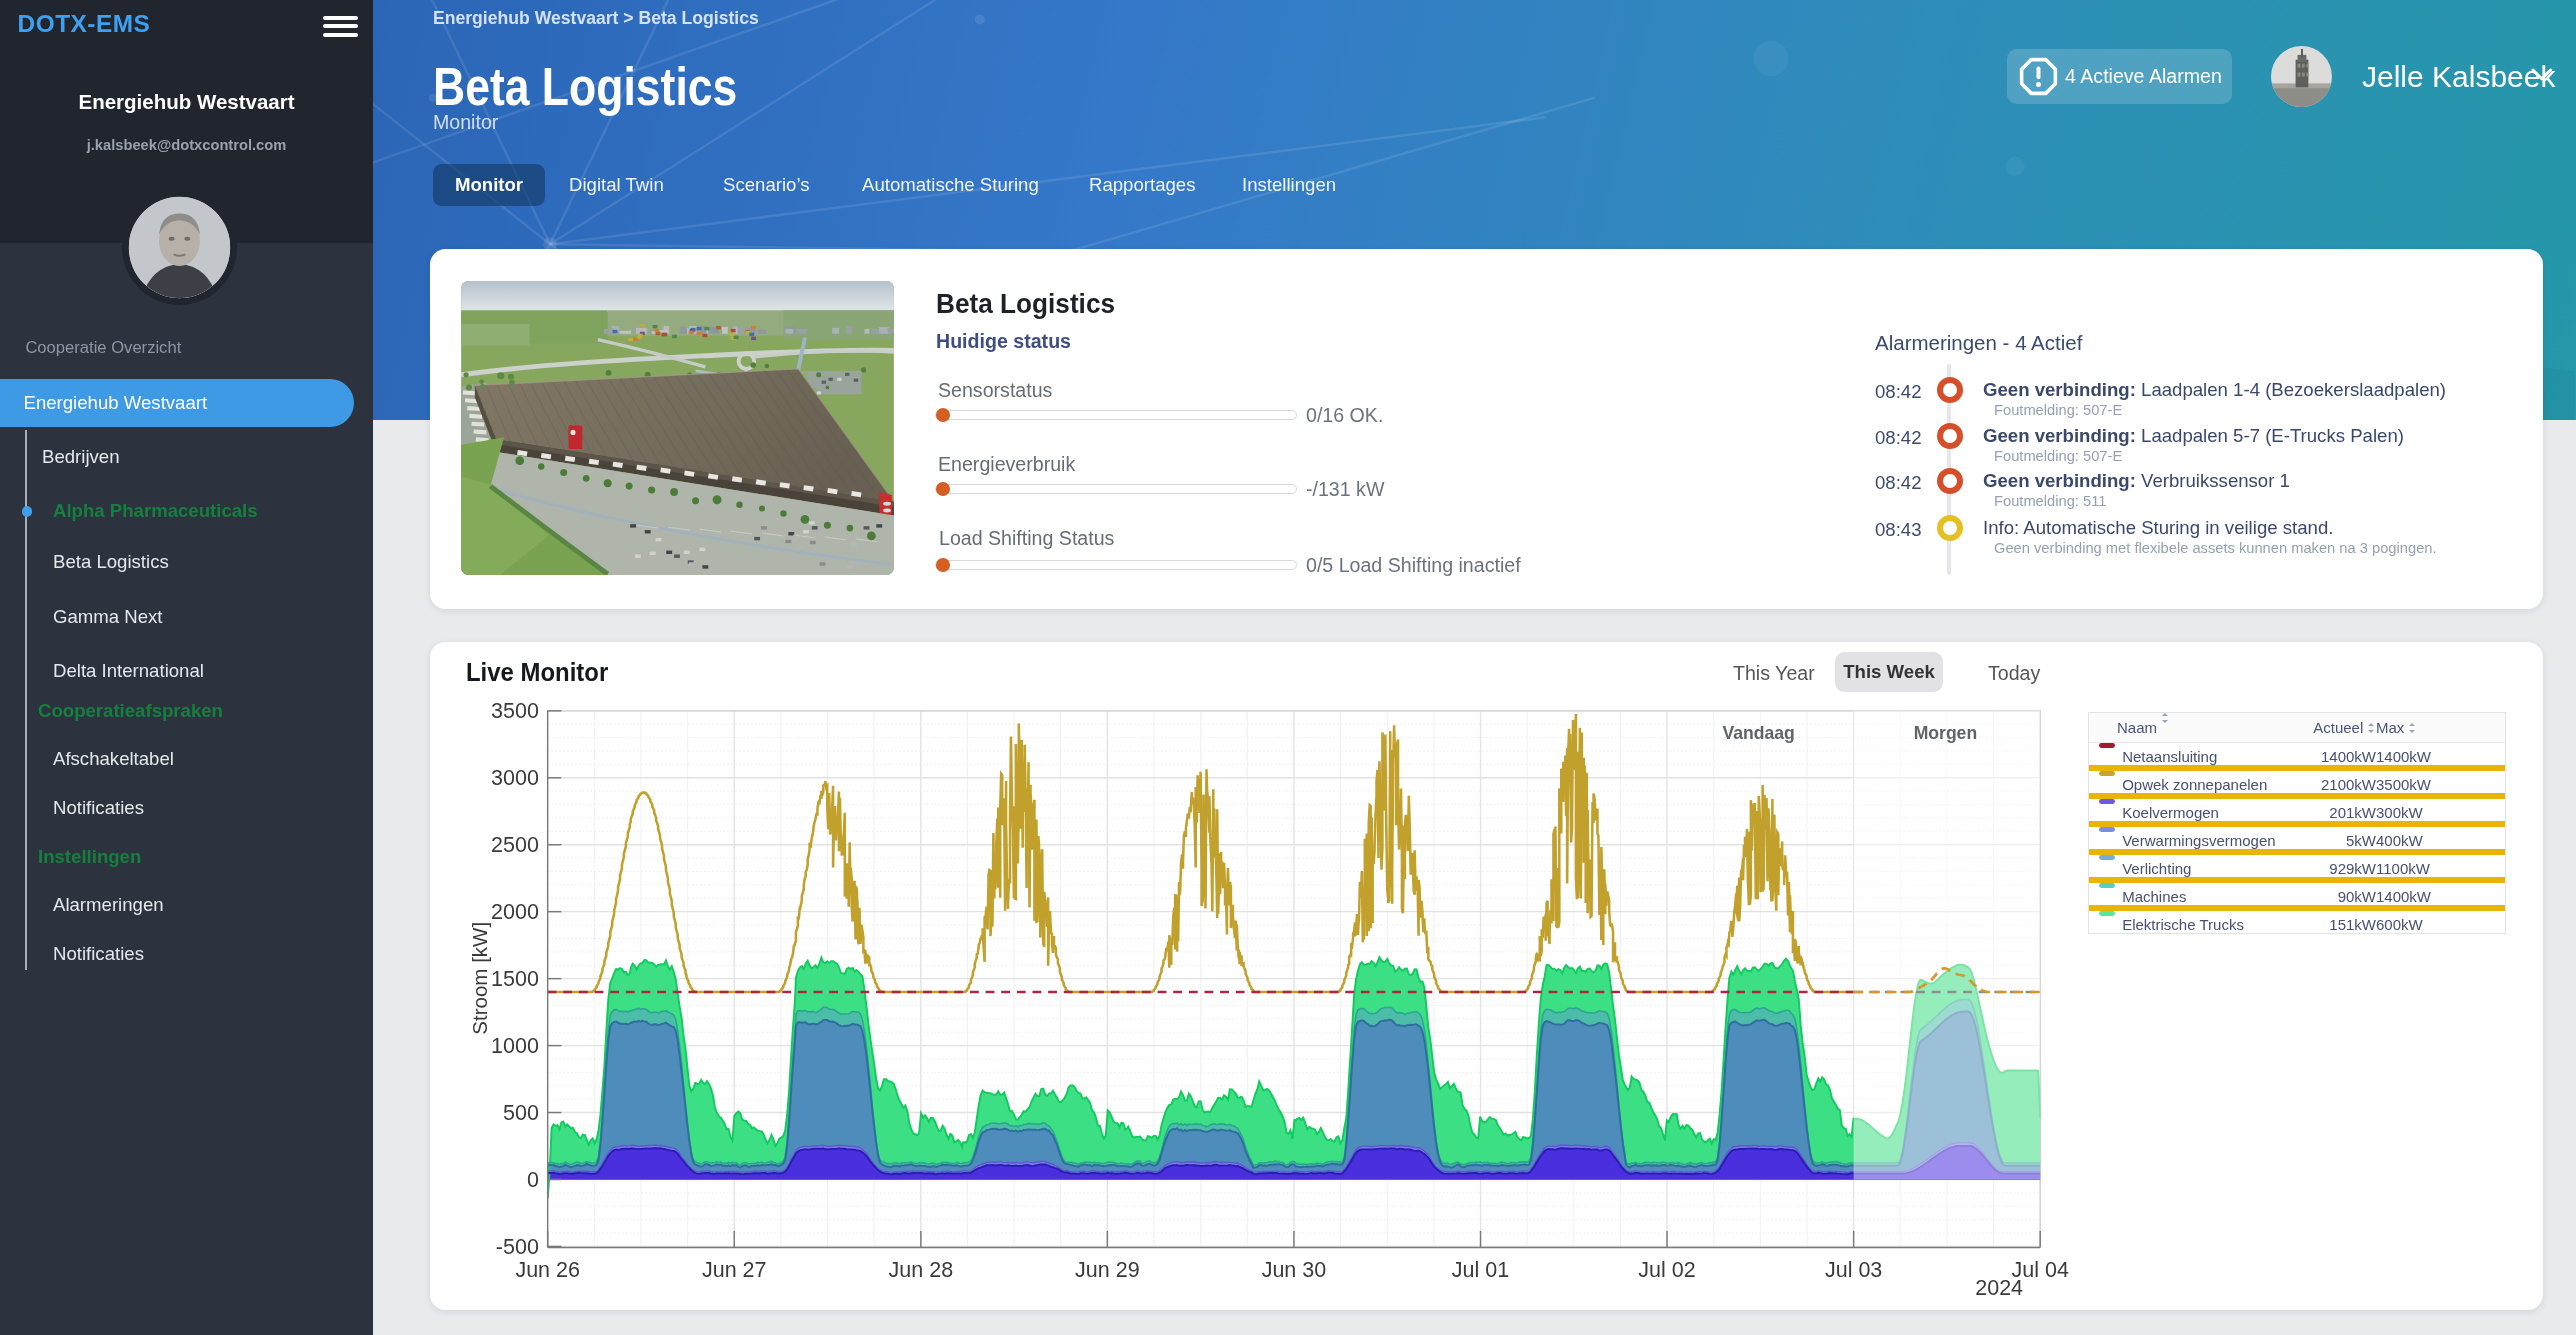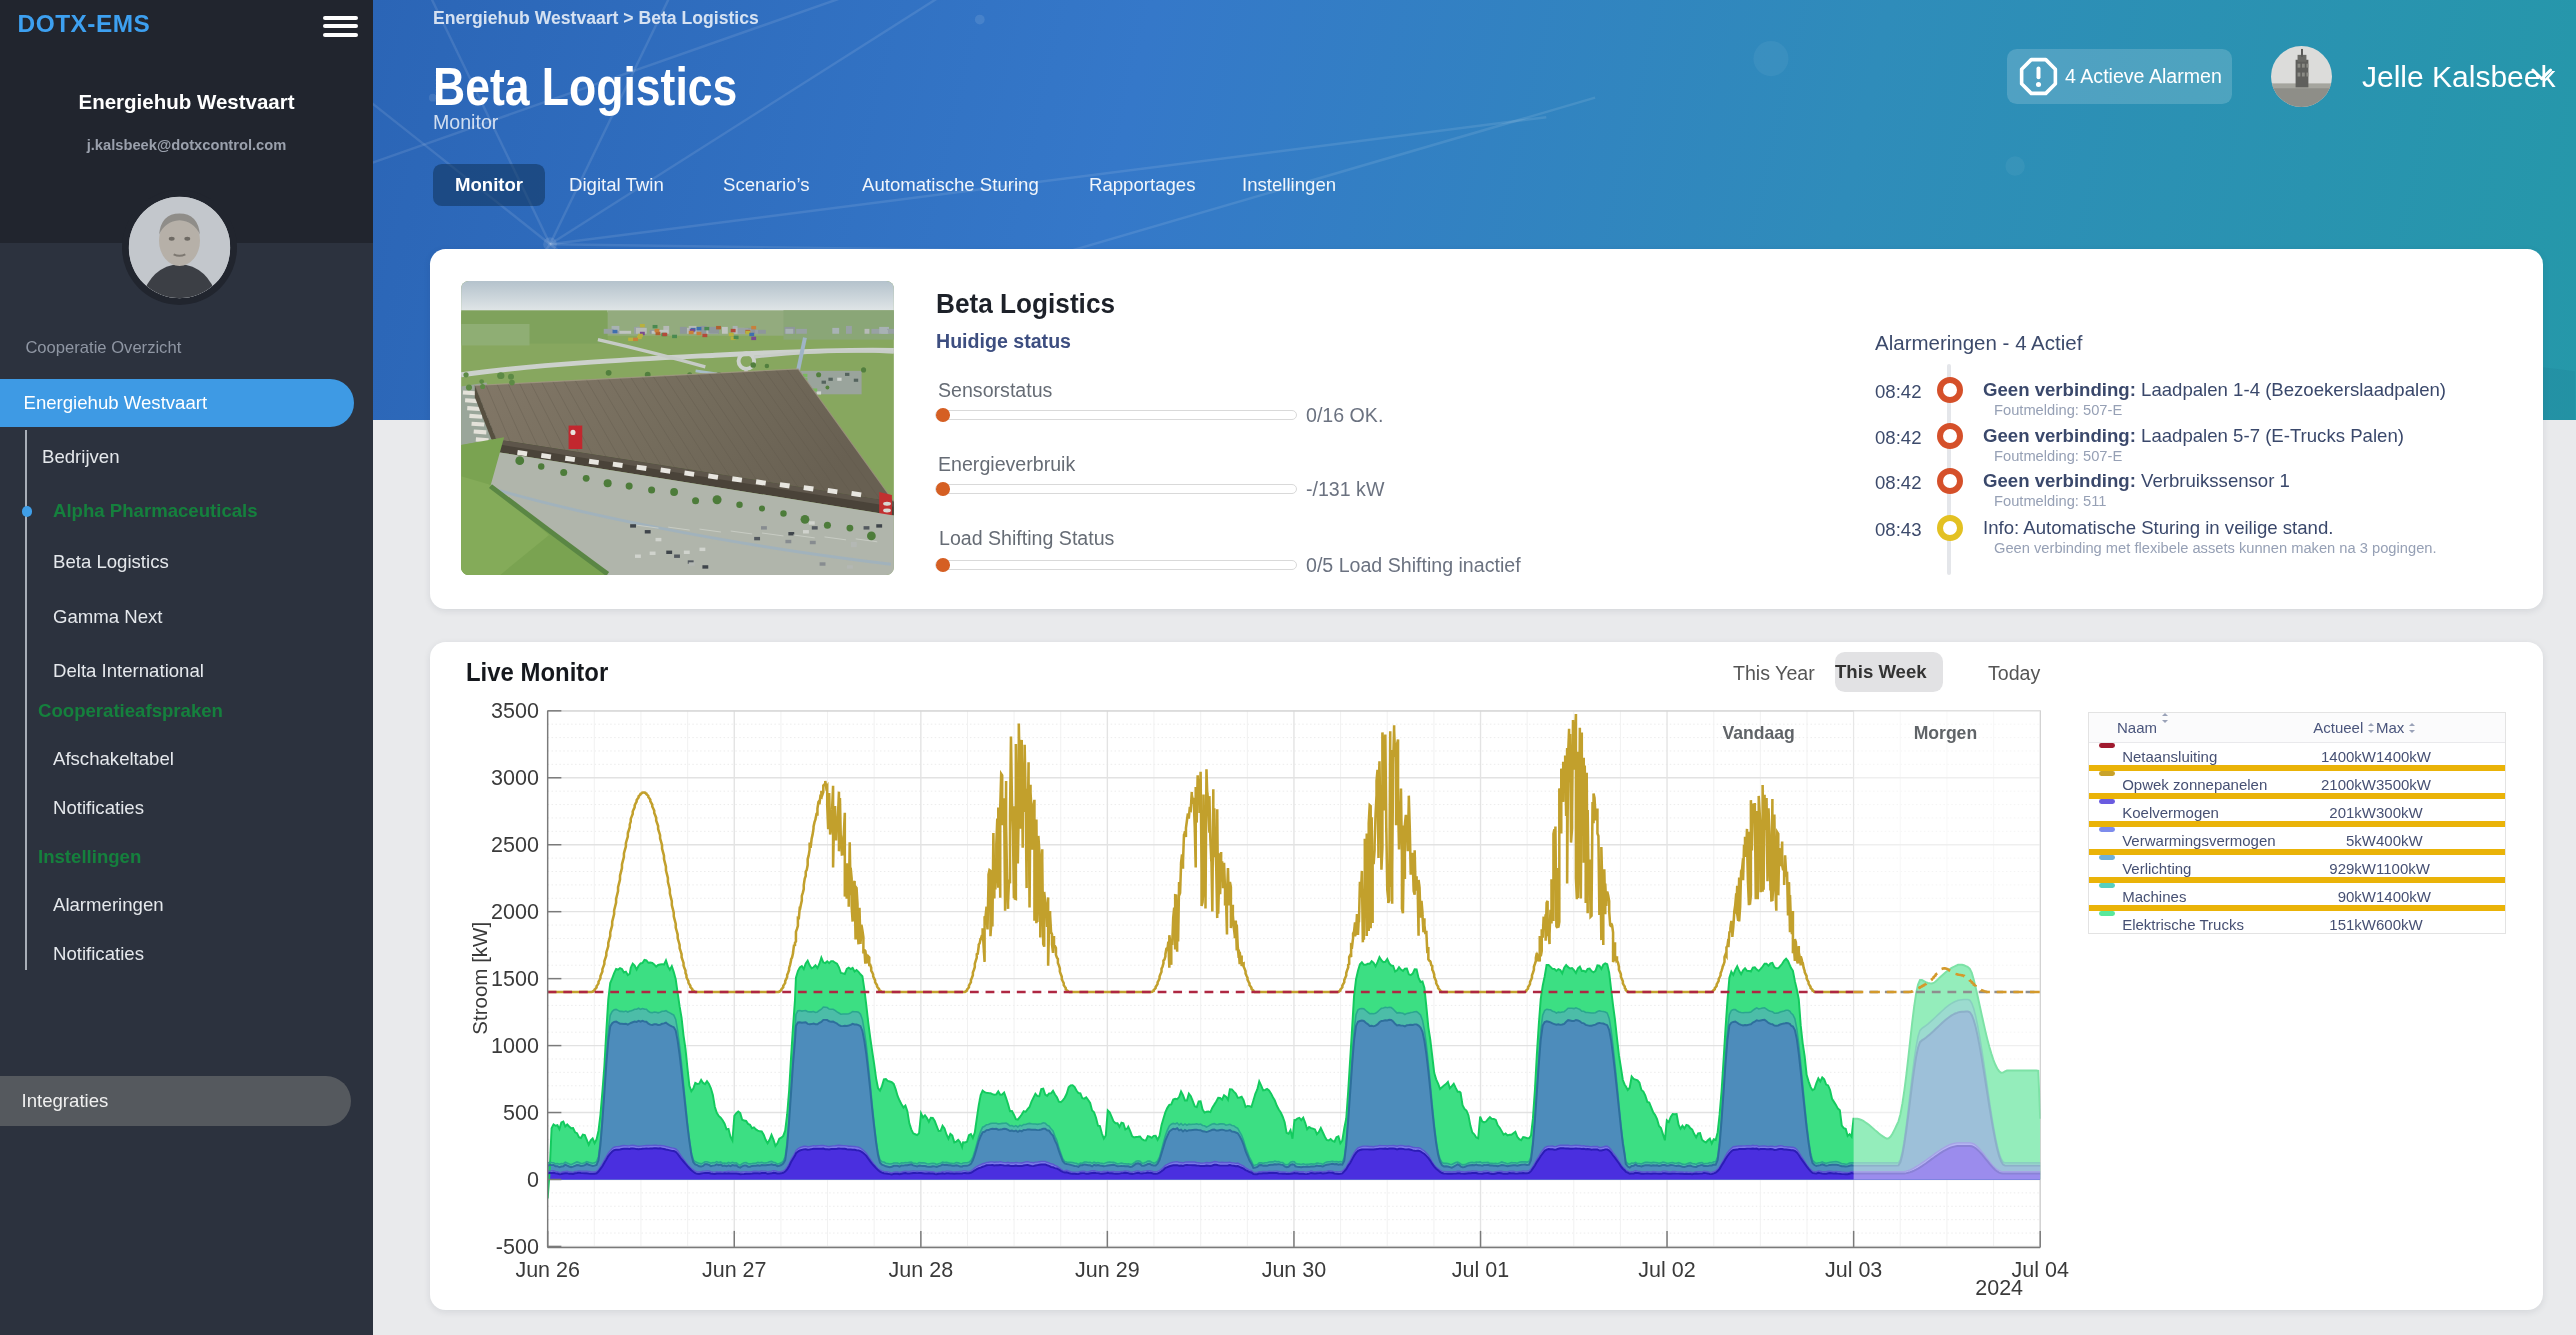--- a/index.html
+++ b/index.html
@@ -36,21 +36,21 @@
 .knob{left:936px;width:13.7px;height:13.7px;border-radius:50%;background:#d55f23}
 .sval{left:1306px;font-size:19.6px;color:#6b7280}
 .alti{left:1875px;top:331px;font-size:20.5px;color:#3c4a6b}
 .tline{left:1947px;top:364px;width:3.9px;height:211px;background:#e4e6ea;border-radius:2px}
 .atime{font-size:18.6px;color:#3c4a6b}
 .ring{width:26px;height:26px;border-radius:50%;border:6.8px solid #d5502a;background:#fff}
 .amsg{font-size:18.6px;color:#3a486b;white-space:nowrap}
 .asub{font-size:14.7px;color:#96a0b5;white-space:nowrap}
 .lm{left:466px;top:657px;font-size:26px;font-weight:bold;color:#15181d;transform:scaleX(0.92);transform-origin:left}
 .tgl{font-size:19.6px;color:#555;line-height:40px}
-.tglp{left:1835px;top:652px;width:108px;height:40px;background:#e2e2e4;border-radius:9.8px;line-height:40px;font-size:18.6px;font-weight:bold;color:#333}
+.tglp{left:1835px;top:652px;width:108px;height:40px;background:#e2e2e4;border-radius:9.8px;text-align:center;line-height:40px;font-size:18.6px;font-weight:bold;color:#333}
 .leg{left:2088px;top:712px;width:418px;height:222px;border:1.4px solid #e3e3e3;font-size:15px;color:#465073;background:#fff}
 .leghead{display:flex;height:30px;line-height:30px;background:#fbfbfc;border-bottom:1px solid #e9e9ec;color:#4a557c}
 .legrow{display:flex;height:28px;line-height:27px;border-bottom:6px solid #eab308}
 .legrow:last-child{border-bottom:none}
 .lc1{width:192px;padding-left:9.8px;display:flex;align-items:flex-start;white-space:nowrap}
 .lc2{width:95px;text-align:right}
 .lc3{width:128px;text-align:left;padding-right:13.7px}
 .mark{display:inline-block;width:16.6px;height:4.9px;border-radius:2.4px;margin-right:6.8px;flex:none}
 .srt{display:inline-block;width:7.8px;height:9.8px;margin-left:4.9px;position:relative;top:0px}
 .srt b,.srt i{position:absolute;left:0;border-left:3.9px solid transparent;border-right:3.9px solid transparent}
@@ -117,21 +117,20 @@
   <div class="abs mi mb" style="left:53px;top:502px">Alpha Pharmaceuticals</div>
   <div class="abs mi" style="left:53px;top:553px">Beta Logistics</div>
   <div class="abs mi" style="left:53px;top:608px">Gamma Next</div>
   <div class="abs mi" style="left:53px;top:662px">Delta International</div>
   <div class="abs mi mb" style="left:38px;top:702px">Cooperatieafspraken</div>
   <div class="abs mi" style="left:53px;top:750px">Afschakeltabel</div>
   <div class="abs mi" style="left:53px;top:799px">Notificaties</div>
   <div class="abs mi mb" style="left:38px;top:848px">Instellingen</div>
   <div class="abs mi" style="left:53px;top:896px">Alarmeringen</div>
   <div class="abs mi" style="left:53px;top:945px">Notificaties</div>
-  <div class="abs integ">Integraties</div>
 
   <div class="abs crumb">Energiehub Westvaart &gt; Beta Logistics</div>
   <div class="abs h1">Beta Logistics</div>
   <div class="abs hsub">Monitor</div>
   <div class="abs tab-active">Monitor</div>
   <div class="abs tabtxt" style="left:569px">Digital Twin</div>
   <div class="abs tabtxt" style="left:723px">Scenario’s</div>
   <div class="abs tabtxt" style="left:862px">Automatische Sturing</div>
   <div class="abs tabtxt" style="left:1089px">Rapportages</div>
   <div class="abs tabtxt" style="left:1242px">Instellingen</div>

